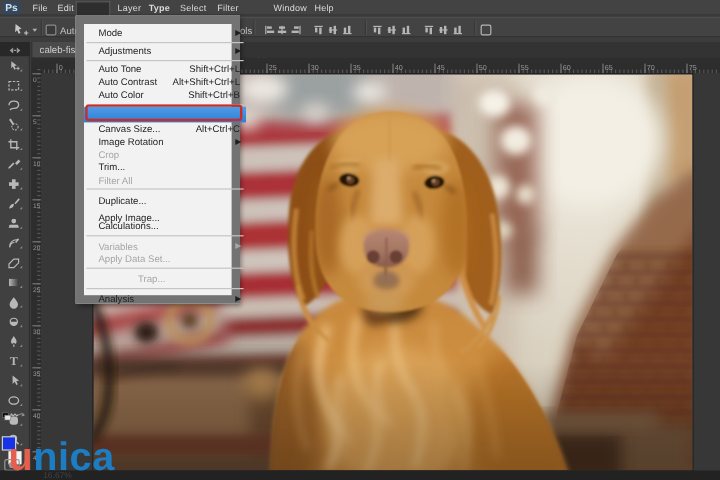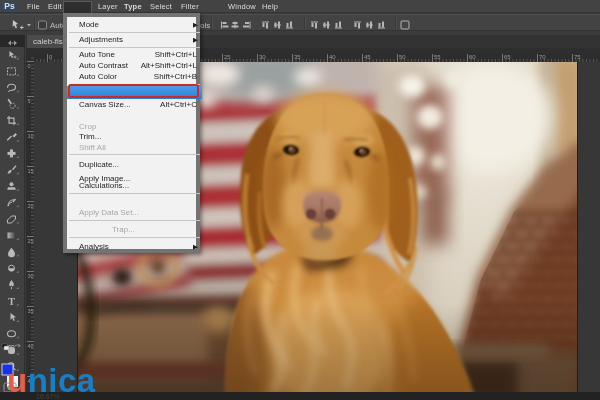--- a/index.html
+++ b/index.html
@@ -29,21 +29,21 @@
   #hruler { left:26px; top:48px; width:574px; height:9px; background:#2e2e2e;
     border-bottom:1px solid #222; }
   #vruler { left:26px; top:57px; width:8px; height:335px; background:#2e2e2e;
     border-right:1px solid #222; }
   #canvas { left:34px; top:57px; width:566px; height:335px; background:#373737; }
   #photo { left:78px; top:62px; width:499px; height:330px; background:#888;
     outline:1px solid #1e1e1e; }
   #statusbar { left:0; top:392px; width:600px; height:8px; background:#222222; }
   
   #menu { left:63px; top:13px; width:137px; height:240px; background:#f2f2f2;
-    border:4px solid #737373; box-shadow:2px 2px 4px rgba(0,0,0,0.4); }
+    border:7px solid #737373; box-shadow:2px 2px 4px rgba(0,0,0,0.4); }
   .mi { position:absolute; left:0; width:135px; height:11px; font-size:8px;
     color:#1e1e1e; line-height:11px; }
   .mi .lbl { position:absolute; left:12px; top:0; }
   .mi .sc  { position:absolute; right:5px; top:0; }
   .mi .arr { position:absolute; right:4px; top:0; font-size:6.5px; }
   .mi.gray { color:#a6a6a6; }
   .sep { position:absolute; left:2px; width:131px; height:1px; background:#c5c5c5; }
   #hirow { position:absolute; left:0px; top:68.5px; width:135px; height:13px;
     background:linear-gradient(#4e9be8,#2f7fd4); }
   #redbox { position:absolute; left:1px; top:67px; width:131px; height:14px;
@@ -823,40 +823,48 @@
       </div>
   <div class="mi" style="top:53.5px;">
         <span class="lbl">Auto Color</span>
         <span class="sc">Shift+Ctrl+B</span>
       </div>
   <div class="sep" style="top:66.5px;"></div>
   <div class="mi" style="top:81.5px;">
         <span class="lbl">Canvas Size...</span>
         <span class="sc">Alt+Ctrl+C</span>
       </div>
+  <div class="mi" style="top:93px;">
+        <span class="lbl">Image Rotation</span>
+        <span class="arr">▶</span>
+      </div>
   <div class="mi gray" style="top:103.5px;">
         <span class="lbl">Crop</span>
       </div>
   <div class="mi" style="top:114px;">
         <span class="lbl">Trim...</span>
       </div>
   <div class="mi gray" style="top:124.5px;">
-        <span class="lbl">Shift All</span>
+        <span class="lbl">Filter All</span>
       </div>
   <div class="sep" style="top:137px;"></div>
   <div class="mi" style="top:142px;">
         <span class="lbl">Duplicate...</span>
       </div>
   <div class="mi" style="top:156px;">
         <span class="lbl">Apply Image...</span>
       </div>
   <div class="mi" style="top:162.5px;">
         <span class="lbl">Calculations...</span>
       </div>
   <div class="sep" style="top:175.5px;"></div>
+  <div class="mi gray" style="top:179.5px;">
+        <span class="lbl">Variables</span>
+        <span class="arr">▶</span>
+      </div>
   <div class="mi gray" style="top:190px;">
         <span class="lbl">Apply Data Set...</span>
       </div>
   <div class="sep" style="top:203px;"></div>
   <div class="mi gray" style="top:207px;margin-left:33px;">
         <span class="lbl">Trap...</span>
       </div>
   <div class="sep" style="top:220px;"></div>
   <div class="mi" style="top:223.5px;">
         <span class="lbl">Analysis</span>

